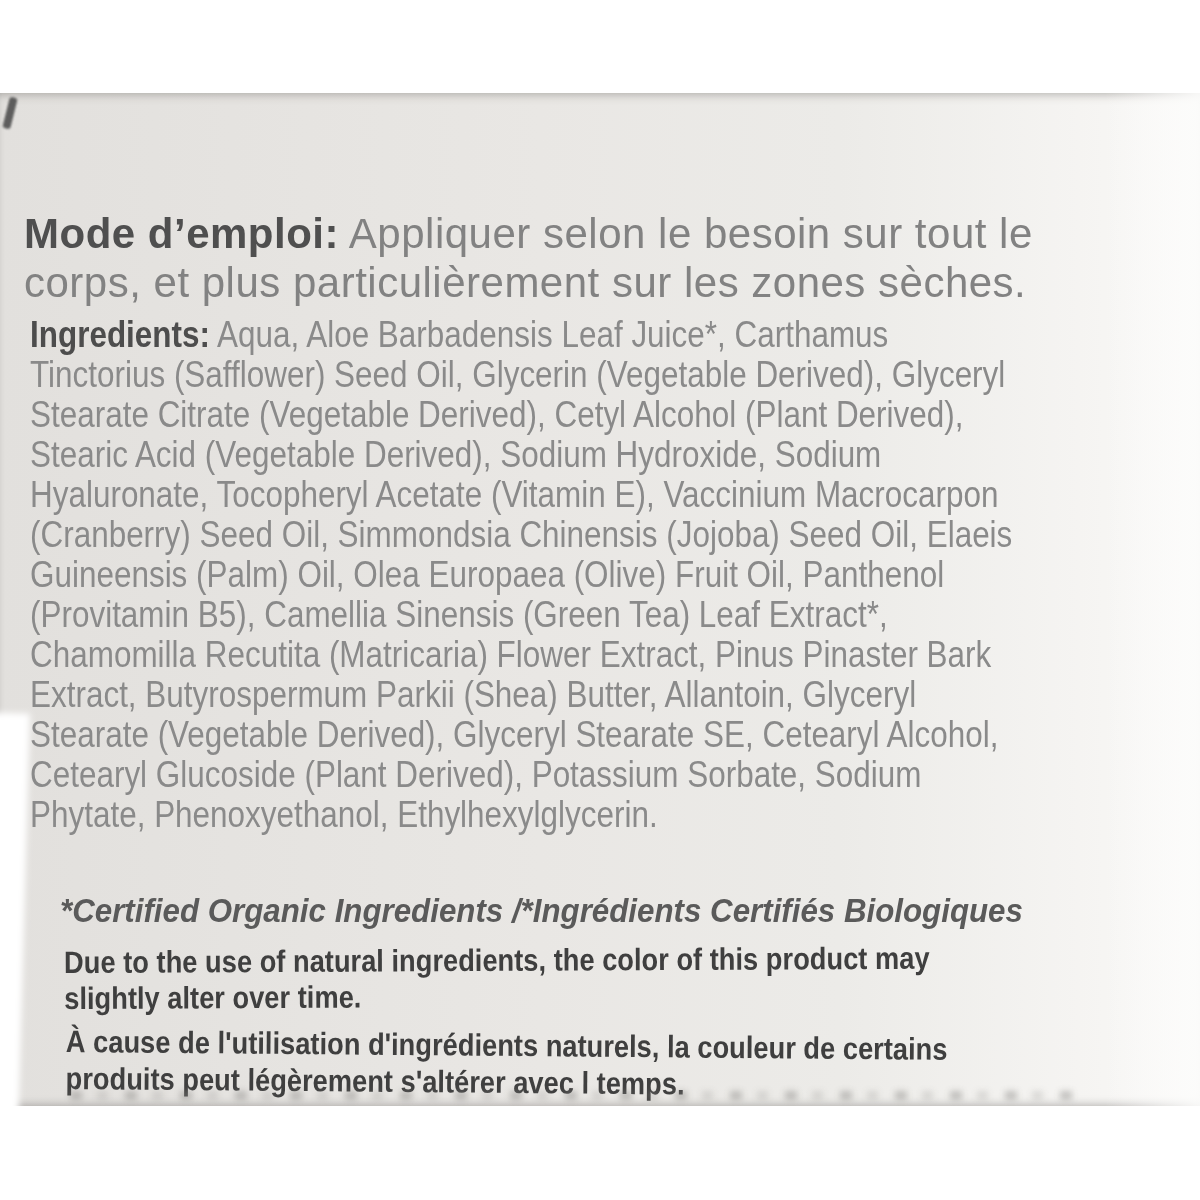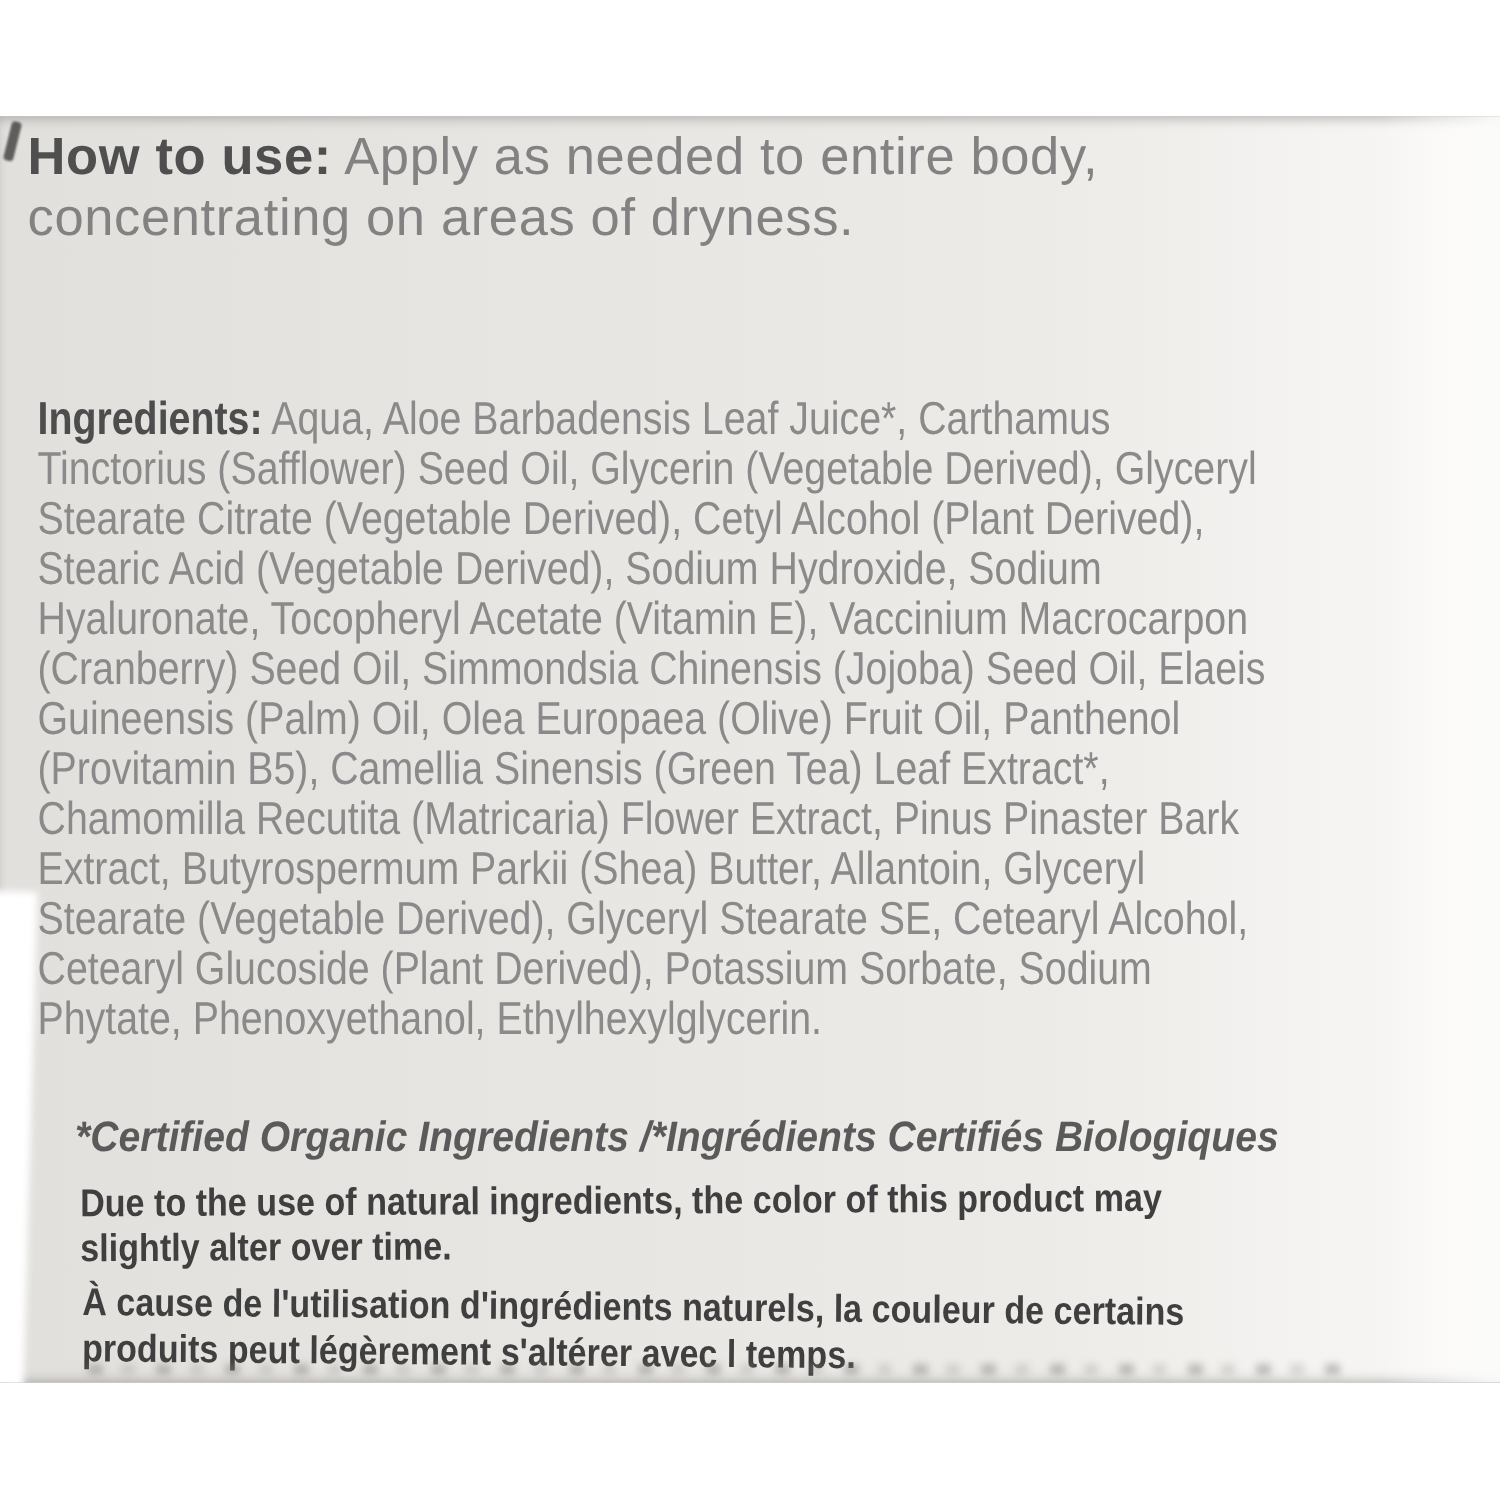--- a/index.html
+++ b/index.html
@@ -142,23 +142,23 @@
 </head>
 <body>
 
 <div class="page">
   <div class="label-surface">
 
     <div class="corner-mark"></div>
     <div class="edge-left-white"></div>
     <div class="right-fade"></div>
 
-    <p class="para howto"><span class="lead">How to use:</span><span> Apply as needed to entire body,
-concentrating on areas of dryness.</span></p>
 
+    <p class="para mode"><span class="lead">Mode d’emploi:</span><span> Appliquer selon le besoin sur tout le
+corps, et plus particulièrement sur les zones sèches.</span></p>
 
     <p class="para ingredients"><span class="lead">Ingredients:</span><span> Aqua, Aloe Barbadensis Leaf Juice*, Carthamus
 Tinctorius (Safflower) Seed Oil, Glycerin (Vegetable Derived), Glyceryl
 Stearate Citrate (Vegetable Derived), Cetyl Alcohol (Plant Derived),
 Stearic Acid (Vegetable Derived), Sodium Hydroxide, Sodium
 Hyaluronate, Tocopheryl Acetate (Vitamin E), Vaccinium Macrocarpon
 (Cranberry) Seed Oil, Simmondsia Chinensis (Jojoba) Seed Oil, Elaeis
 Guineensis (Palm) Oil, Olea Europaea (Olive) Fruit Oil, Panthenol
 (Provitamin B5), Camellia Sinensis (Green Tea) Leaf Extract*,
 Chamomilla Recutita (Matricaria) Flower Extract, Pinus Pinaster Bark

